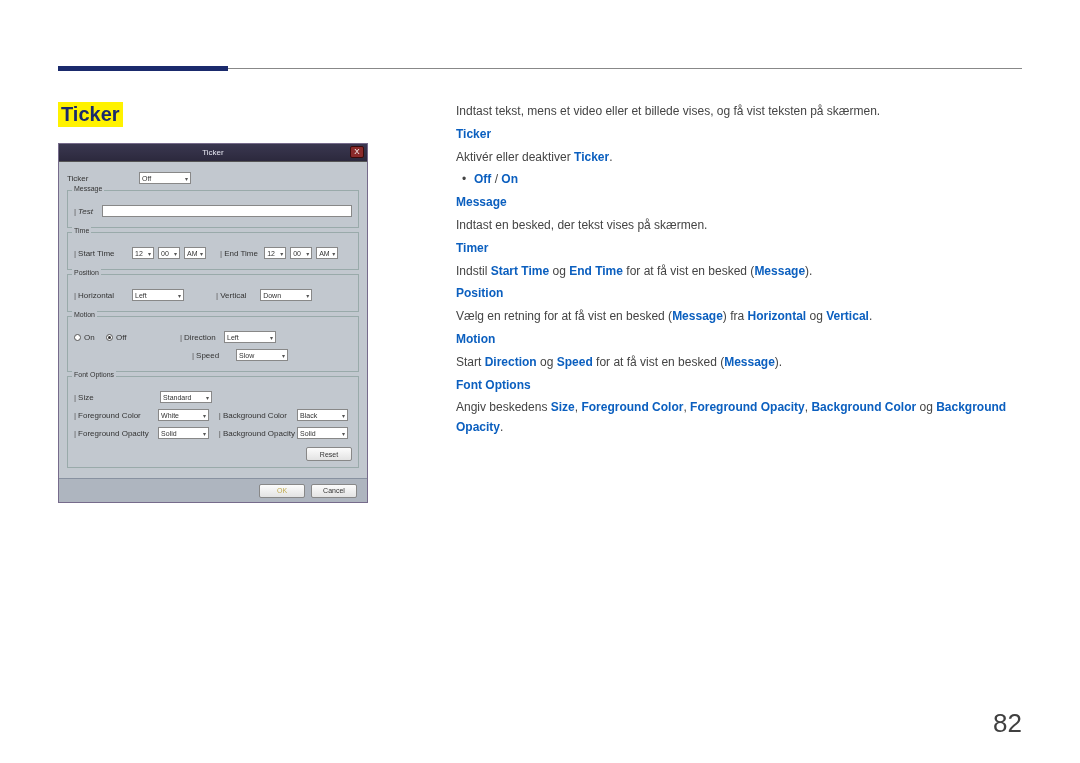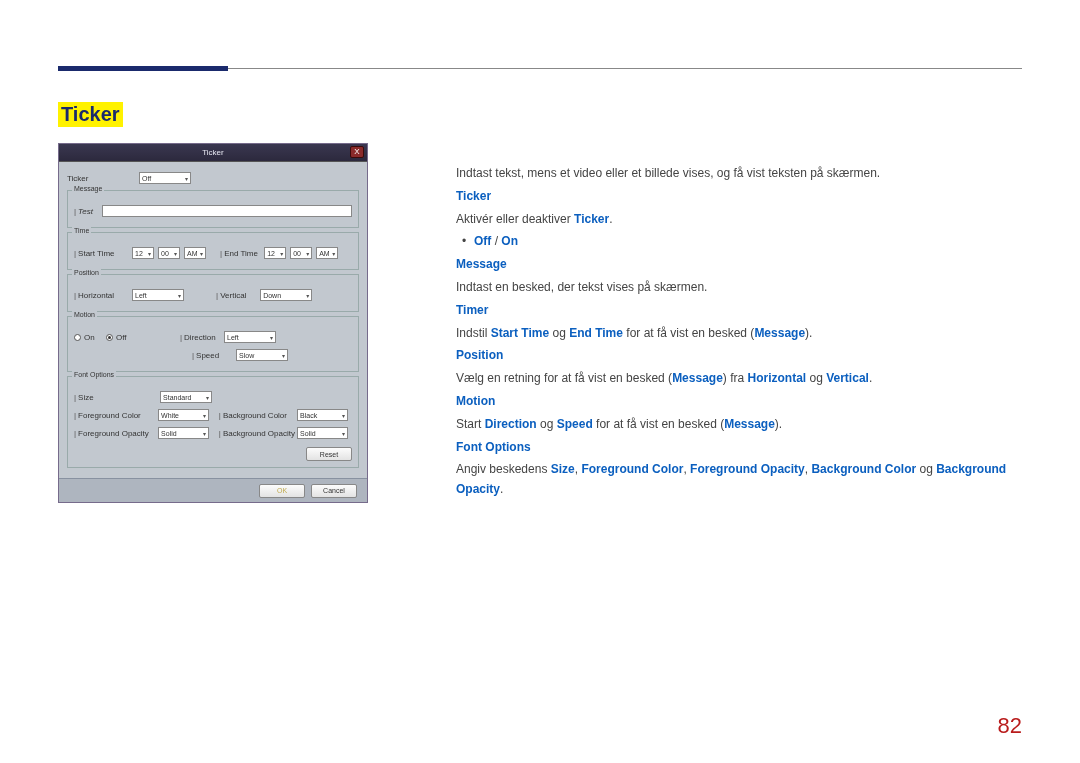--- a/index.html
+++ b/index.html
@@ -25,21 +25,20 @@
     width: 170px;
     height: 5px;
     background: #1a2a6c;
   }
   .content {
     position: absolute;
     top: 102px;
     left: 58px;
     right: 58px;
     display: flex;
-    align-items: flex-end;
   }
   
   .left-col { width: 370px; }
   .section-heading {
     display: inline-block;
     background: #fff200;
     color: #1a2a6c;
     font-weight: bold;
     font-size: 20px;
     padding: 1px 3px;
@@ -143,22 +142,22 @@
   
   .right-col { flex: 1; padding-left: 28px; font-size: 12px; color: #444; line-height: 1.65;}
   .right-col p { margin-bottom: 3px;}
   .k { color: #0b5fbf; font-weight: bold; }
   .bullet-row { padding-left: 18px; position: relative;}
   .bullet-row::before { content:"•"; position:absolute; left:6px; color:#444;}
   .page-num {
     position: absolute;
     bottom: 24px;
     right: 58px;
-    font-size: 22px;
-    color: #b91c1c;
+    font-size: 26px;
+    color: #404040;
     font-weight: 300;
     font-family: Arial, sans-serif;
   }
 </style>
 </head>
 <body>
 
 <div class="header-rule"></div>
 <div class="header-accent"></div>
 

